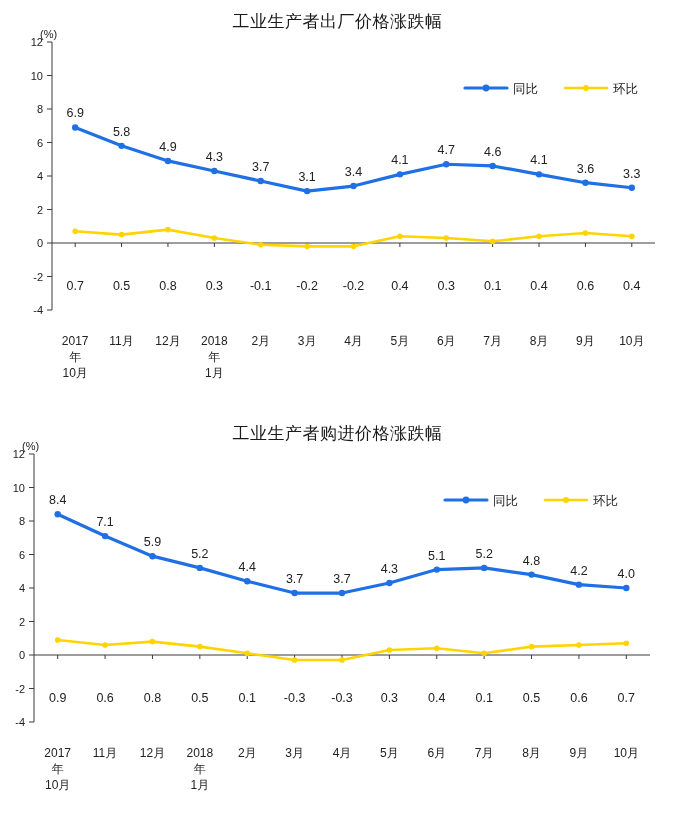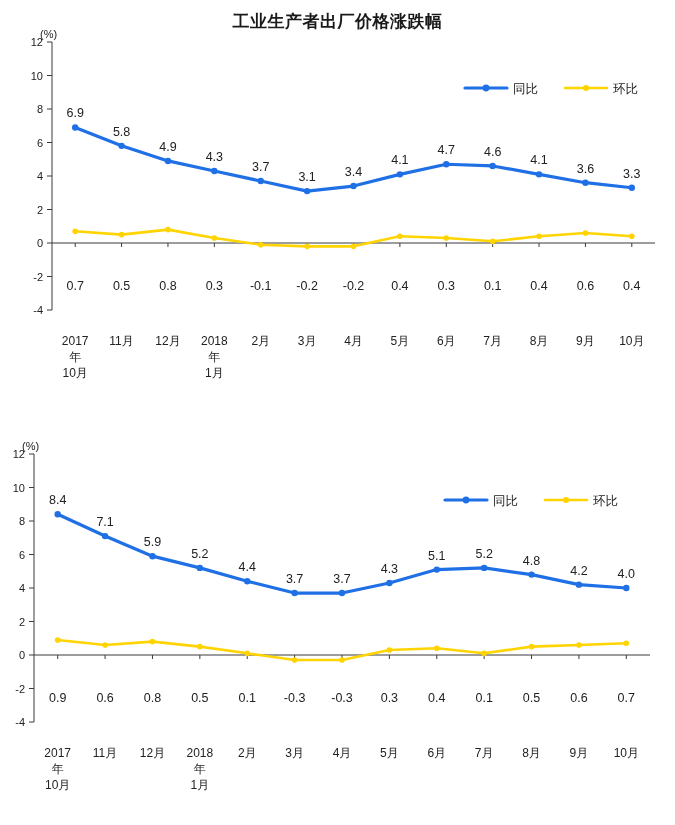--- a/index.html
+++ b/index.html
@@ -19,21 +19,21 @@
     width: 675px;
     height: 412px;
   }
   .chart-title {
     position: absolute;
     top: 10px;
     left: 0;
     width: 675px;
     text-align: center;
     font-size: 17px;
-    font-weight: bold;
+    font-weight: normal;
     letter-spacing: 0.5px;
   }
   .unit-label {
     position: absolute;
     font-size: 11px;
     color: #222;
   }
   .plot {
     position: absolute;
     text-decoration: underline;
@@ -198,20 +198,21 @@
         <circle cx="486" cy="88" r="3.4" class="pt-tongbi"></circle>
         <text x="513" y="93" class="legend-label">同比</text>
         <line x1="565" y1="88" x2="607" y2="88" class="series-line-huanbi"></line>
         <circle cx="586" cy="88" r="3" class="pt-huanbi"></circle>
         <text x="613" y="93" class="legend-label">环比</text>
       </svg>
   </div>
 </div>
 
 <div class="chart-block">
+  <div class="chart-title">工业生产者购进价格涨跌幅</div>
   <div class="unit-label" style="left:22px; top:28px;">(%)</div>
   <div class="plot" style="left:0; top:0;">
     <svg width="675" height="412" id="svg1">
         <line x1="34" y1="42" x2="34" y2="310" class="axis-line"></line>
         <line x1="34" y1="243" x2="650" y2="243" class="axis-line"></line>
         <line x1="29" y1="42" x2="34" y2="42" class="tick-line"></line>
         <text x="25" y="46" class="ytick-label" text-anchor="end">12</text>
         <line x1="29" y1="75.5" x2="34" y2="75.5" class="tick-line"></line>
         <text x="25" y="79.5" class="ytick-label" text-anchor="end">10</text>
         <line x1="29" y1="109" x2="34" y2="109" class="tick-line"></line>

